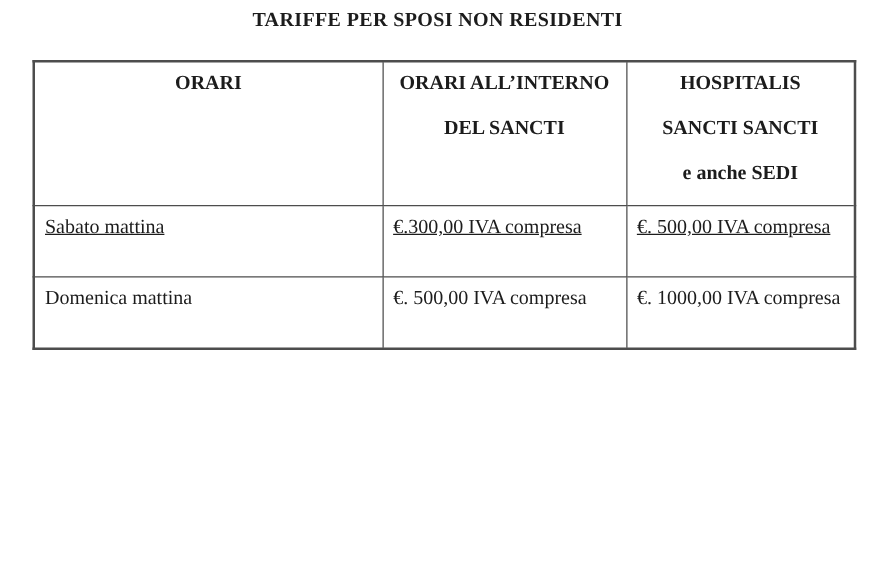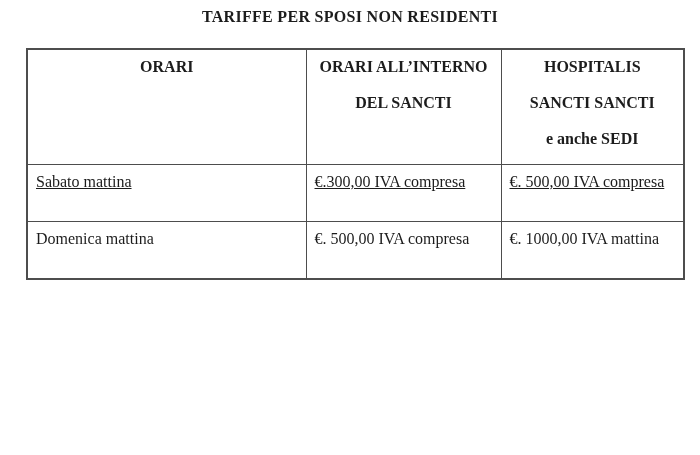--- a/index.html
+++ b/index.html
@@ -99,19 +99,19 @@
         </td>
       </tr>
       <tr class="r4">
         <td>
           <div class="line">Domenica mattina</div>
         </td>
         <td>
           <div class="line">€. 500,00 IVA compresa</div>
         </td>
         <td>
-          <div class="line">€. 1000,00 IVA mattina</div>
+          <div class="line">€. 1000,00 IVA compresa</div>
         </td>
       </tr>
     </tbody>
   </table>
 
 </div>
 
 </body></html>

